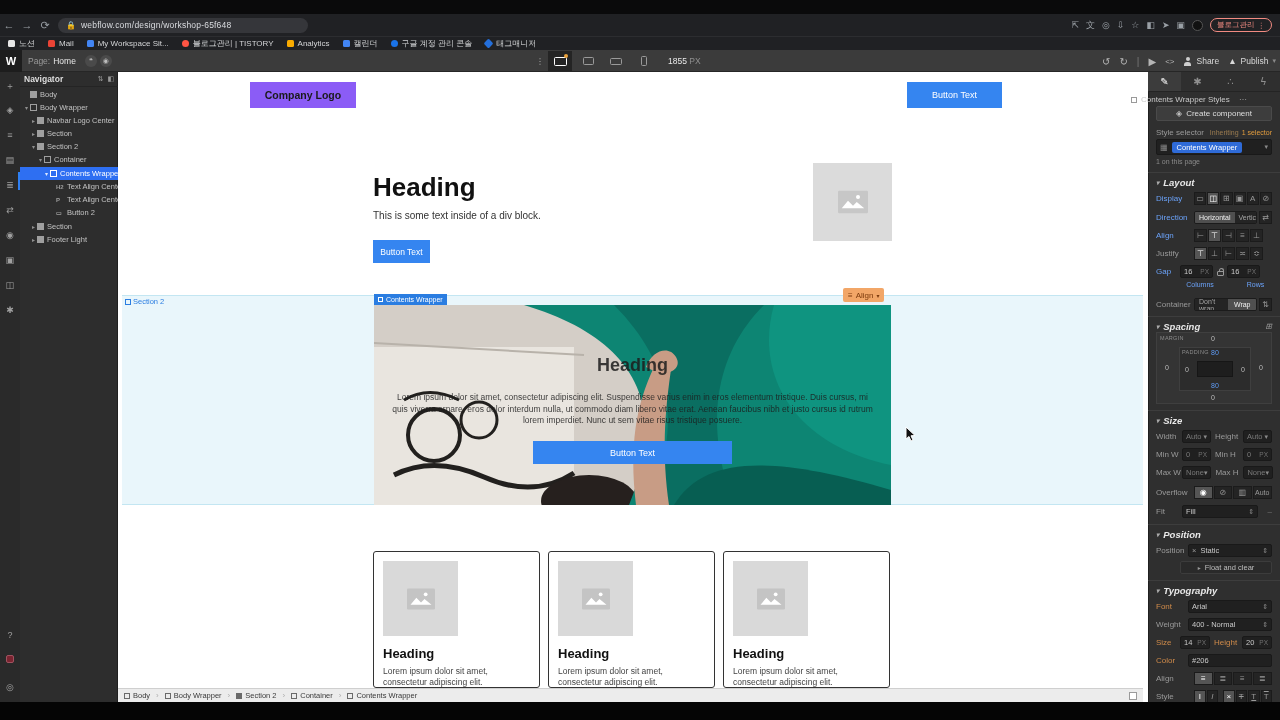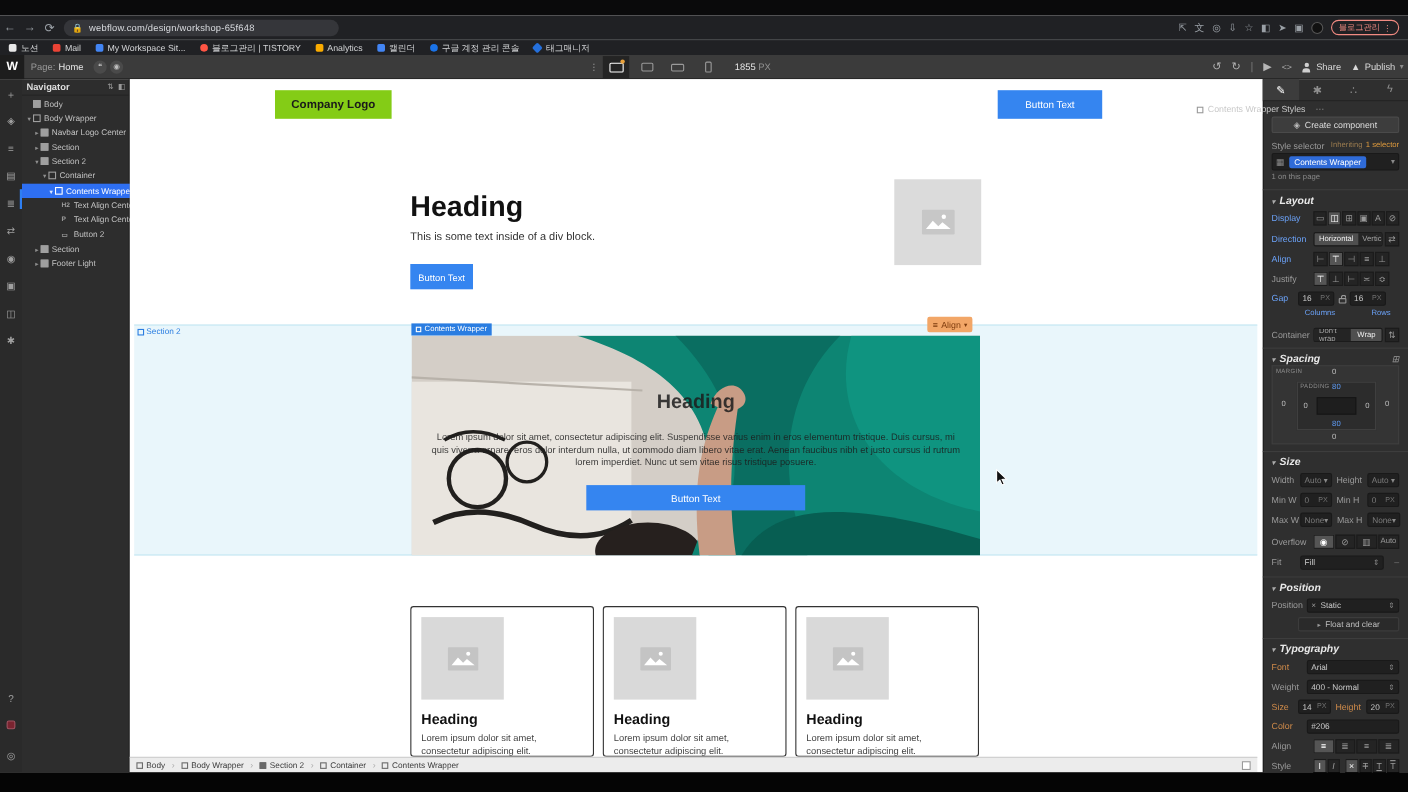--- a/index.html
+++ b/index.html
@@ -62,21 +62,21 @@
   .caret { width:7px; font-size:6px; color:#8f8f8f; text-align:center; flex:0 0 auto; }
   .nrow.sel .caret { color:#dce7ff; }
   .nico { flex:0 0 auto; width:7px; height:7px; border:1px solid #9f9f9f; margin-right:3px; }
   .nrow.sel .nico { border-color:#fff; }
   .nico.fill { background:#9f9f9f; }
   .nglyph { flex:0 0 auto; font-size:6px; font-weight:bold; color:#9f9f9f; margin-right:3px; width:8px; }
   .nlabel { font-size:7.5px; white-space:nowrap; overflow:hidden; }
 
   
   #canvas { left:118px; top:72px; width:1030px; height:630px; background:#ffffff; overflow:hidden; }
-  #logo-box { left:250px; top:82px; width:106px; height:26px; background:#84cc16; display:flex; align-items:center; justify-content:center; font-size:10.5px; font-weight:bold; color:#1a1a1a; }
+  #logo-box { left:250px; top:82px; width:106px; height:26px; background:#8b5cf6; display:flex; align-items:center; justify-content:center; font-size:10.5px; font-weight:bold; color:#1a1a1a; }
   .blue-btn { background:#3585f0; color:#fff; display:flex; align-items:center; justify-content:center; }
   #nav-btn { left:907px; top:82px; width:95px; height:26px; font-size:9px; }
   #hero-heading { left:373px; top:172px; font-size:26px; font-weight:bold; color:#111; }
   #hero-text { left:373px; top:210px; font-size:10px; color:#333; }
   #hero-btn { left:373px; top:240px; width:57px; height:23px; font-size:8.5px; }
   .ph { background:#dbdbdb; display:flex; align-items:center; justify-content:center; }
   #hero-ph { left:813px; top:163px; width:79px; height:78px; }
 
   #section2 { left:122px; top:295px; width:1021px; height:210px; background:#e9f6fb; border-top:1px solid #c3e6f2; border-bottom:1px solid #c3e6f2; }
   #sec2-label { left:125px; top:297px; display:flex; align-items:center; gap:2px; color:#2a7de1; font-size:7.5px; }
@@ -453,21 +453,21 @@
     <span id="bc-corner"></span>
   </div>
 
   <div class="abs" id="right-panel"></div>
   <div id="rp-tabs">
     <span class="rp-tab active">✎</span>
     <span class="rp-tab">✱</span>
     <span class="rp-tab">∴</span>
     <span class="rp-tab">ϟ</span>
   </div>
-  <div class="rp-row" style="left:1088px;top:95px;width:116px">
+  <div class="rp-row" style="left:1131px;top:95px;width:116px">
     <span class="bc-sq" style="border-color:#9a9a9a;margin-right:4px"></span>
     <span style="font-size:8px;color:#c9c9c9">Contents Wrapper Styles</span>
     <span style="margin-left:auto;color:#9a9a9a;font-size:8px">⋯</span>
   </div>
   <div class="rp-row" style="left:1156px;top:106px;width:116px;height:15px;background:#3d3d3d;border:1px solid #4a4a4a;border-radius:2px;justify-content:center;gap:4px">
     <span style="color:#bdbdbd;font-size:8px">◈</span>
     <span style="font-size:8px;color:#dedede">Create component</span>
   </div>
   <div class="rp-row" style="left:1156px;top:128px;width:116px">
     <span class="rp-label">Style selector</span>

